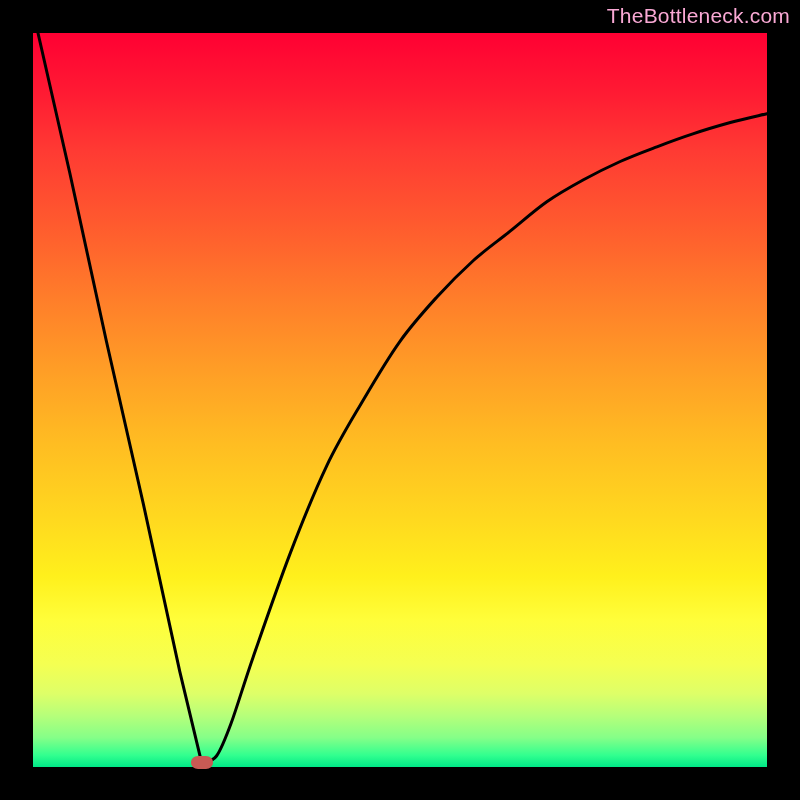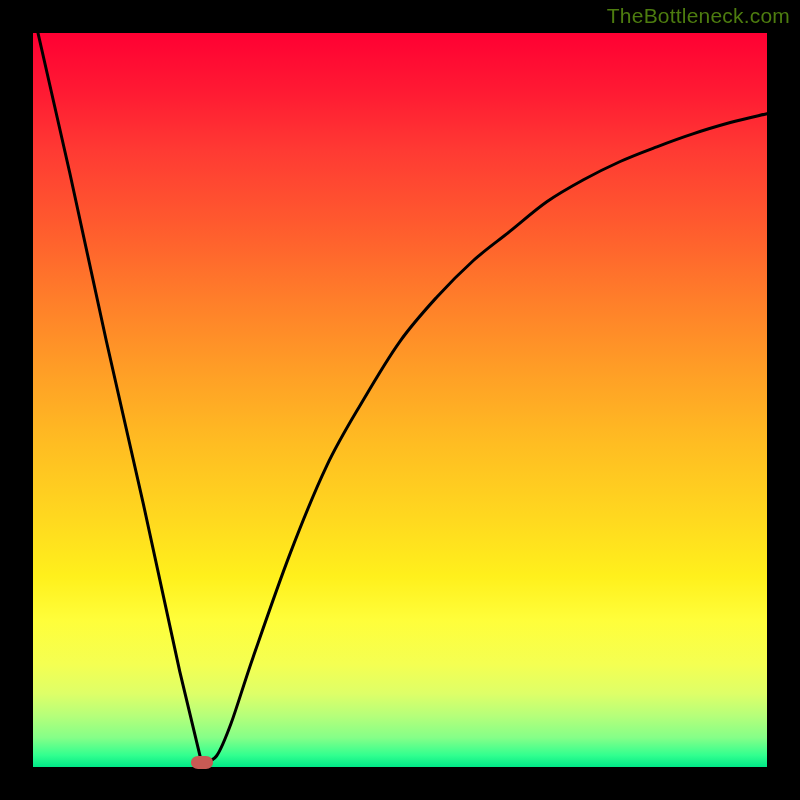--- a/index.html
+++ b/index.html
@@ -48,21 +48,21 @@
     left: 0;
     top: 0;
     width: 734px;
     height: 734px;
     overflow: visible;
   }
   .watermark {
     position: absolute;
     top: 4px;
     right: 10px;
-    color: #4d7c0f;
+    color: #f9a8d4;
     font-size: 21px;
     letter-spacing: 0.2px;
     font-weight: 400;
   }
   .marker {
     position: absolute;
     width: 22px;
     height: 13px;
     border-radius: 7px / 6px;
     background: #c85a54;

